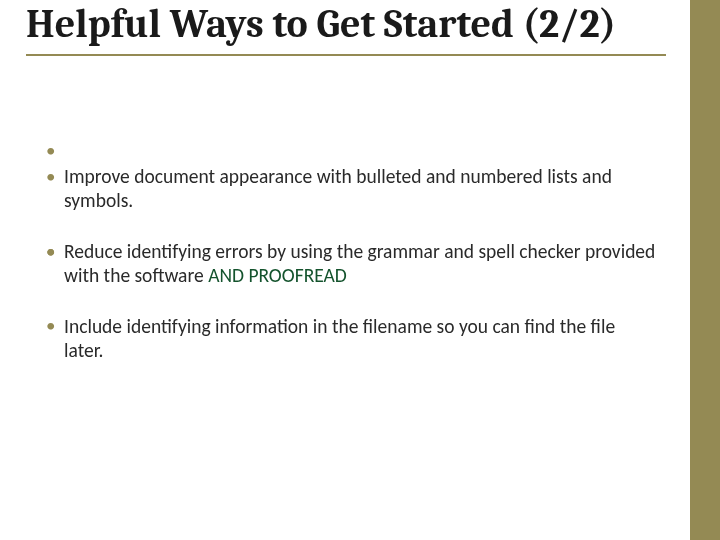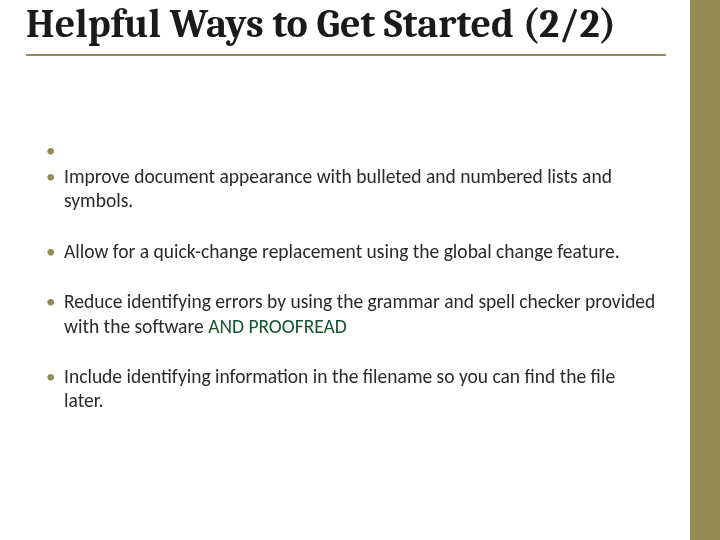--- a/index.html
+++ b/index.html
@@ -78,21 +78,20 @@
       <span class="dot">•</span>
     </div>
 
     <div class="bullet-item">
       <span class="dot">•</span>
       <span>Improve document appearance with bulleted and numbered lists and symbols.</span>
     </div>
 
     <div class="bullet-item">
       <span class="dot">•</span>
-      <span>Allow for a quick-change replacement using the global change feature.</span>
     </div>
 
     <div class="bullet-item">
       <span class="dot">•</span>
       <span>Reduce identifying errors by using the grammar and spell checker provided with the software </span><span class="emph">AND PROOFREAD</span>
     </div>
 
     <div class="bullet-item">
       <span class="dot">•</span>
       <span>Include identifying information in the filename so you can find the file later.</span>

